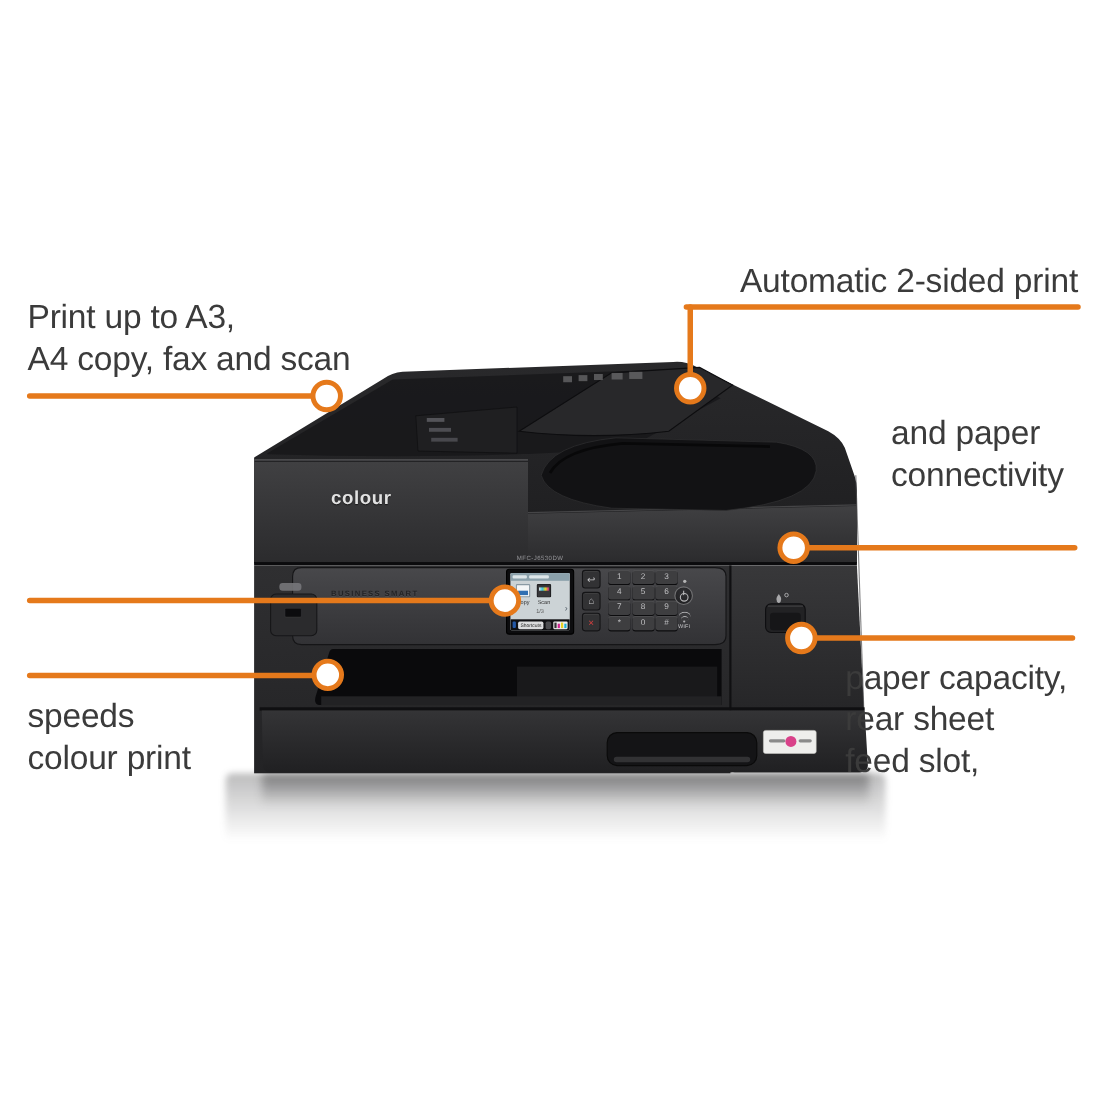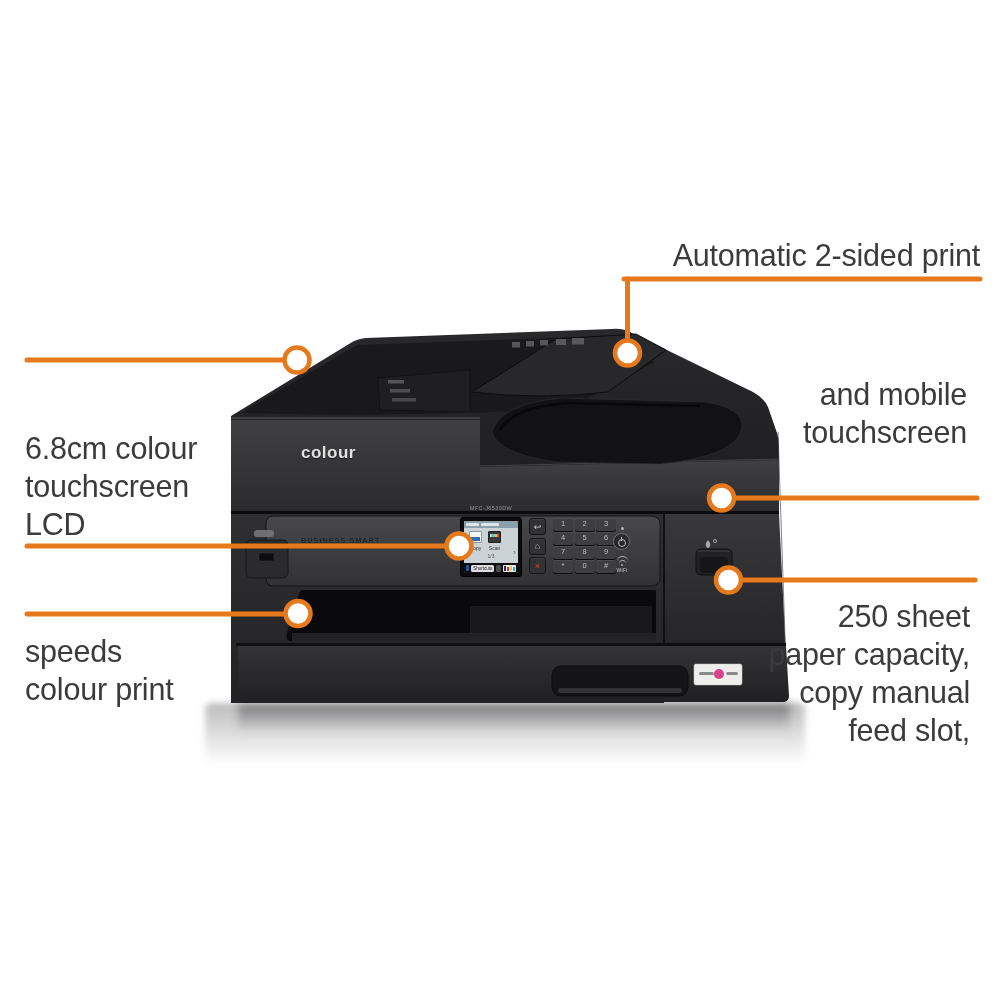--- a/index.html
+++ b/index.html
@@ -1,19 +1,19 @@
 <!DOCTYPE html>
 <html><head>
 <meta charset="utf-8">
 <style>
   html,body{margin:0;padding:0;background:#fff;}
   .stage{position:relative;width:1000px;height:1000px;background:#fff;overflow:hidden;
          font-family:"Liberation Sans",sans-serif;}
   .caption{position:absolute;color:#3b3b3b;font-size:30.5px;line-height:38px;letter-spacing:-0.2px;}
-  .caption.right{text-align:right;}
+  .caption.right{text-align:left;}
   .cap-line{white-space:nowrap;}
   svg.layer{position:absolute;left:0;top:0;width:1000px;height:1000px;}
   .refl{position:absolute;left:205px;top:703px;width:600px;height:82px;border-radius:6px;
         background:linear-gradient(to bottom,rgba(80,80,82,.38),rgba(255,255,255,0) 75%);filter:blur(3px);}
   .refl2{position:absolute;left:238px;top:703px;width:552px;height:30px;
         background:linear-gradient(to bottom,rgba(40,40,42,.45),rgba(255,255,255,0));filter:blur(4px);}
   
   .brand{position:absolute;left:301px;top:443px;font-size:17px;font-weight:bold;color:#e2e2e2;
          letter-spacing:.5px;text-shadow:0 1px 1px rgba(0,0,0,.6);}
   .series{position:absolute;left:301px;top:537px;font-size:7px;font-weight:bold;color:#232325;
@@ -250,36 +250,34 @@
     <g fill="#ffffff" stroke="#E5791B" stroke-width="4.5">
       <circle cx="297" cy="360" r="12.5"></circle>
       <circle cx="627.5" cy="353" r="12.5"></circle>
       <circle cx="721.5" cy="498" r="12.5"></circle>
       <circle cx="459" cy="546" r="12.5"></circle>
       <circle cx="298" cy="613.5" r="12.5"></circle>
       <circle cx="728.5" cy="580" r="12.5"></circle>
     </g>
   </svg>
 
+  <div class="caption" style="left:25px;top:269px">
+      <div class="cap-line">Print up to A3,</div>
+      <div class="cap-line">A4 copy, fax and scan</div>
+    </div>
   <div class="caption right" style="right:20px;top:236px">
       <div class="cap-line">Automatic 2-sided print</div>
     </div>
   <div class="caption right" style="right:33px;top:375px">
-      <div class="cap-line">and mobile</div>
-      <div class="cap-line">touchscreen</div>
-    </div>
-  <div class="caption" style="left:25px;top:429px">
-      <div class="cap-line">6.8cm colour</div>
-      <div class="cap-line">touchscreen</div>
-      <div class="cap-line">LCD</div>
+      <div class="cap-line">and paper</div>
+      <div class="cap-line">connectivity</div>
     </div>
   <div class="caption" style="left:25px;top:632px">
       <div class="cap-line">speeds</div>
       <div class="cap-line">colour print</div>
     </div>
   <div class="caption right" style="right:30px;top:597px">
-      <div class="cap-line">250 sheet</div>
       <div class="cap-line">paper capacity,</div>
-      <div class="cap-line">copy manual</div>
+      <div class="cap-line">rear sheet</div>
       <div class="cap-line">feed slot,</div>
     </div>
 
 </div>
 
 </body></html>

